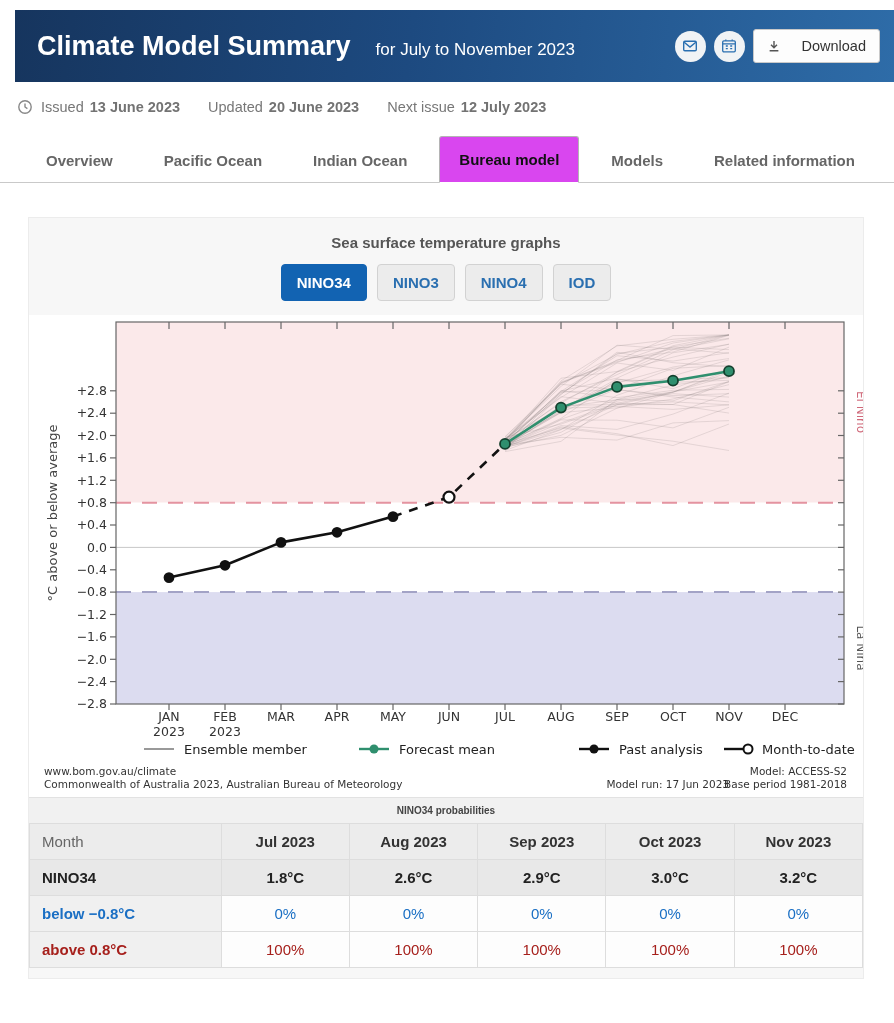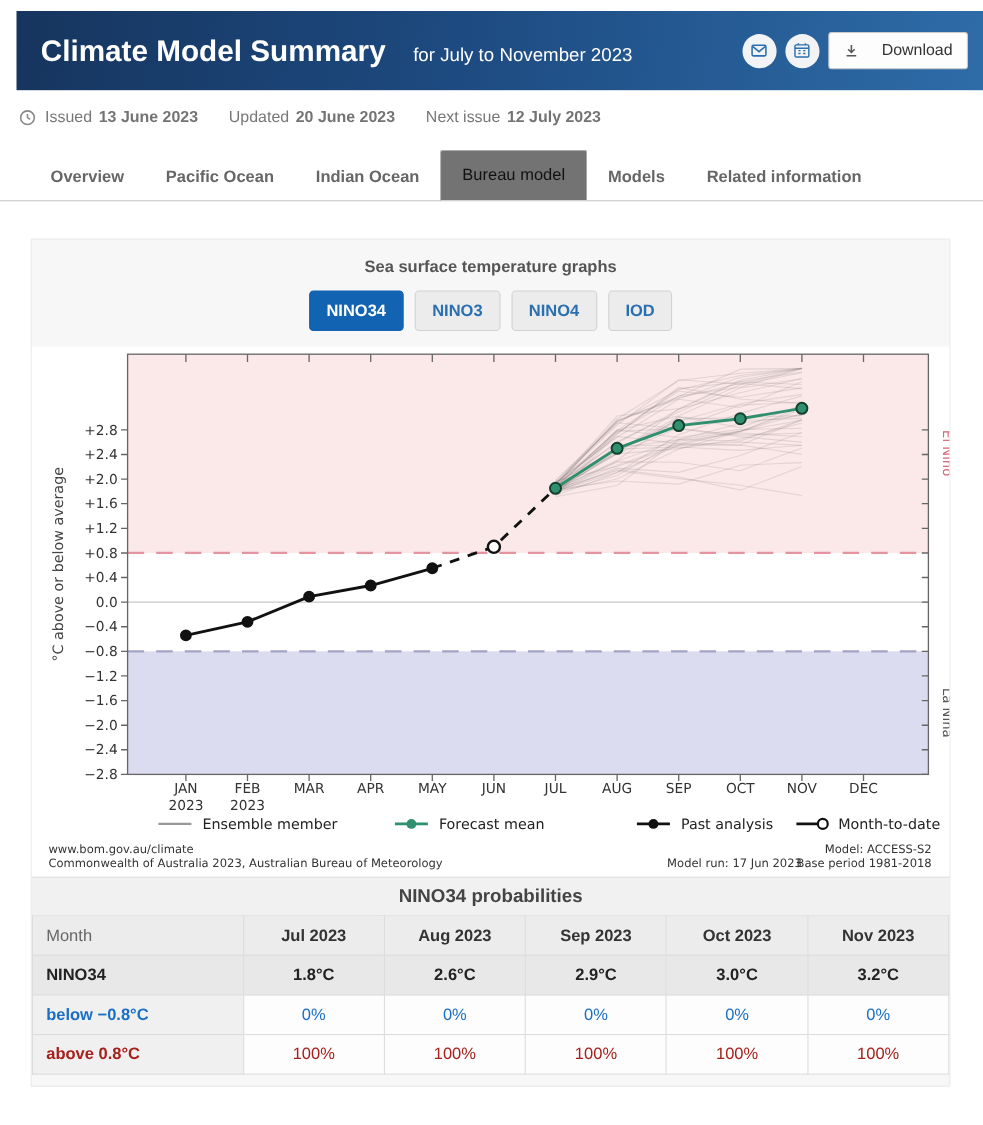--- a/index.html
+++ b/index.html
@@ -14,39 +14,39 @@
   .icon-circle{width:31px;height:31px;border-radius:50%;background:#f1f3f5;display:flex;align-items:center;justify-content:center;cursor:pointer;}
   .download-btn{display:flex;align-items:center;gap:21px;background:#fdfdfd;border:1px solid #c9c9c9;border-radius:3px;
     font-family:"Liberation Sans",sans-serif;font-size:14.5px;color:#333;padding:8px 13px;cursor:pointer;}
 
   
   .issue-row{margin:17px 0 0 17px;display:flex;align-items:center;gap:6px;font-size:14.5px;color:#777;}
   .issue-row .val{color:#737373;font-weight:bold;margin-right:22px;}
   .issue-row svg{margin-right:2px;}
 
   
-  .tabs{margin-top:21px;padding-left:27px;display:flex;align-items:flex-end;border-bottom:1px solid #c9c9c9;}
+  .tabs{margin-top:21px;padding-left:27px;display:flex;align-items:flex-end;border-bottom:1px solid #c9c9c9;gap:13px;}
   .tab{padding:13px 19px;font-size:15px;font-weight:600;color:#666;cursor:pointer;white-space:nowrap;}
-  .tab.active{background:#737373;border:1px solid #b4b4b4;border-bottom:1px solid #fff;border-radius:3px 3px 0 0;
-    margin-bottom:-1px;color:#111;font-weight:normal;padding:14px 19px;}
+  .tab.active{background:#d946ef;border:1px solid #b4b4b4;border-bottom:1px solid #fff;border-radius:3px 3px 0 0;
+    margin-bottom:-1px;color:#111;font-weight:bold;padding:14px 19px;}
 
   
   .panel{margin:34px 30px 0 28px;background:#f7f7f7;border:1px solid #ececec;box-sizing:border-box;}
   .panel-title{padding-top:16px;text-align:center;font-size:15px;font-weight:bold;color:#555;}
   .seg-row{display:flex;justify-content:center;gap:10px;margin:13px 0 14px;}
   .seg{font-family:"Liberation Sans",sans-serif;font-size:15px;font-weight:bold;padding:9px 15px;border-radius:4px;cursor:pointer;
     background:#ececec;border:1px solid #d2d2d2;color:#2a6fb0;}
   .seg.active{background:#1263b2;border-color:#1263b2;color:#fff;}
 
   
   .chart-block{background:#fff;}
   .chart-block svg{display:block;width:100%;height:auto;}
 
   
-  .prob-bar{border-top:1px solid #e2e2e2;background:#f1f1f1;text-align:center;font-size:17px;font-weight:bold;color:#444;padding:7px 0;}
+  .prob-bar{border-top:1px solid #e2e2e2;background:#f1f1f1;text-align:center;font-size:10px;font-weight:bold;color:#444;padding:7px 0;}
   table.prob{width:100%;border-collapse:collapse;background:#fff;font-size:15px;table-layout:fixed;padding-left:39px;}
   table.prob th,table.prob td{border:1px solid #ddd;padding:9px 12px;text-align:center;}
   table.prob col.c-label{width:23%;}
   table.prob thead th{background:#ececec;font-weight:bold;color:#333;}
   table.prob thead th.month-label-h{text-align:left;font-weight:normal;color:#666;}
   table.prob th[scope=row]{text-align:left;}
   tr.row-nino th,tr.row-nino td{background:#e8e8e8;font-weight:bold;color:#222;}
   tr.row-below th{background:#f0f0f0;color:#1a6fc4;font-weight:bold;}
   tr.row-below td{background:#fdfdfd;color:#1a6fc4;}
   tr.row-neutral th{background:#f0f0f0;color:#555;font-weight:normal;}

